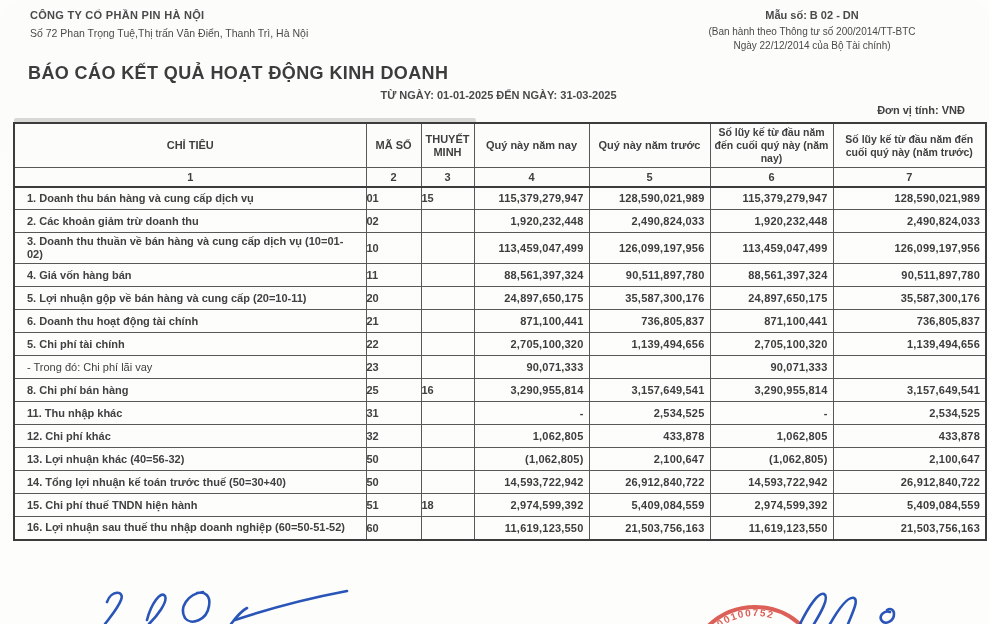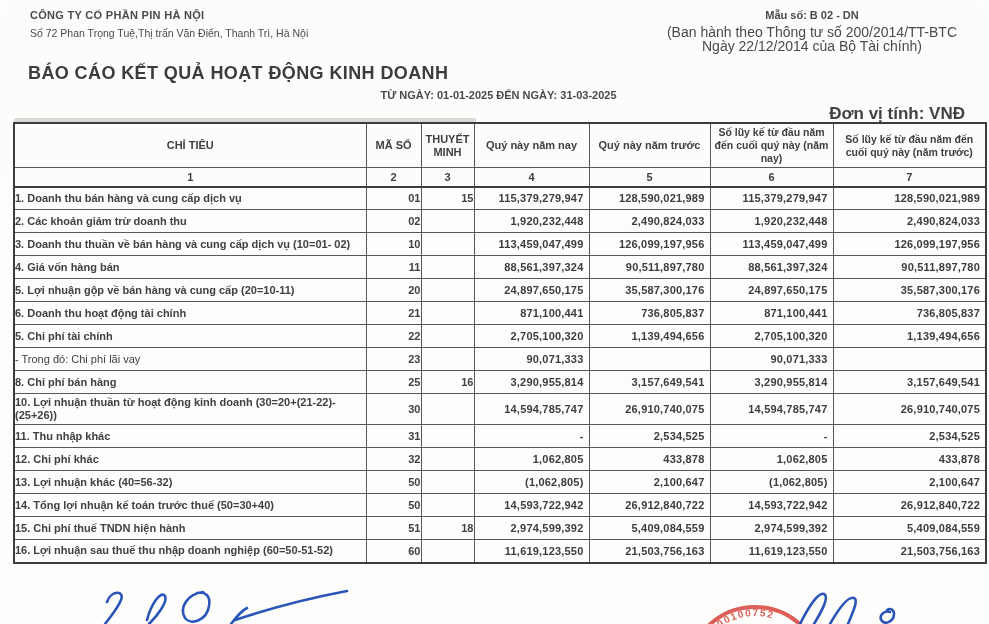--- a/index.html
+++ b/index.html
@@ -18,35 +18,35 @@
   }
   .company-address {
     position: absolute; left: 30px; top: 27px;
     font-size: 10.5px; font-weight: 400; color: #4a4a4a;
   }
   .form-block {
     position: absolute; left: 664px; top: 9px; width: 296px;
     text-align: center; color: #4a4a4a;
   }
   .form-no { font-size: 11px; font-weight: 700; margin-bottom: 4px; }
-  .form-line { font-size: 14px; font-weight: 400; line-height: 14px; }
+  .form-line { font-size: 10px; font-weight: 400; line-height: 14px; }
 
   .report-title {
     position: absolute; left: 0; top: 63px; width: 100%;
     text-align: left; font-size: 18px; font-weight: 700; color: #3c3c3c;
     letter-spacing: 0.4px;
     margin-left: 28px;
   }
   .report-subtitle {
     position: absolute; left: 4px; top: 89px; width: 100%;
     text-align: center; font-size: 11px; font-weight: 700; color: #4a4a4a;
   }
   .unit-label {
     position: absolute; right: 24px; top: 104px;
-    font-size: 17px; font-weight: 700; color: #424242;
+    font-size: 11px; font-weight: 700; color: #424242;
   }
   .scan-streak {
     position: absolute; left: 14px; top: 118px; width: 462px; height: 5px;
     background: #b9b9b6; opacity: 0.55; border-radius: 2px;
   }
 
   .report-table {
     position: absolute; left: 13px; top: 122px; width: 972px;
     border-collapse: collapse; table-layout: fixed;
     font-family: "Liberation Sans", "DejaVu Sans", sans-serif;
@@ -54,23 +54,23 @@
   .report-table th, .report-table td { border: 1px solid #585858; }
   .report-table { border: 2px solid #3c3c3c; }
   .report-table thead th {
     font-weight: 700; color: #3f3f3f; text-align: center; vertical-align: middle;
     background: #fcfcfb;
   }
   .hdr-row th { height: 44px; font-size: 11px; line-height: 13px; padding: 2px; }
   .hdr-row th.small-hdr { font-size: 10.5px; }
   .num-row th { height: 19px; font-size: 11px; border-bottom: 2px solid #3c3c3c; }
   .report-table tbody td { height: 23px; font-size: 11px; vertical-align: middle; }
-  td.c-label { text-align: left; padding: 2px 0; font-weight: 700; font-size: 11.5px; color: #414141; line-height: 13px;}
+  td.c-label { text-align: left; padding: 2px 12px; font-weight: 700; font-size: 11.5px; color: #414141; line-height: 13px;}
   tr.sub-row td.c-label { font-weight: 400; font-size: 11px; }
-  td.c-code, td.c-note { text-align: right; font-weight: 600; color: #414141; }
+  td.c-code, td.c-note { text-align: left; font-weight: 600; color: #414141; }
   td.c-num { text-align: right; padding-right: 5px; font-weight: 600; color: #3d3d3d; letter-spacing: 0.2px; }
 
   .sig-left { position: absolute; left: 85px; top: 586px; }
   .stamp { position: absolute; left: 655px; top: 594px; }
   .sig-right { position: absolute; left: 770px; top: 590px; }
 </style>
 </head>
 <body>
 
 <div class="page">
@@ -195,29 +195,20 @@
         <tr>
           <td class="c-label">8. Chi phí bán hàng</td>
           <td class="c-code">25</td>
           <td class="c-note">16</td>
           <td class="c-num">3,290,955,814</td>
           <td class="c-num">3,157,649,541</td>
           <td class="c-num">3,290,955,814</td>
           <td class="c-num">3,157,649,541</td>
         </tr>
         <tr>
-          <td class="c-label">10. Lợi nhuận thuần từ hoạt động kinh doanh (30=20+(21-22)-(25+26))</td>
-          <td class="c-code">30</td>
-          <td class="c-note"></td>
-          <td class="c-num">14,594,785,747</td>
-          <td class="c-num">26,910,740,075</td>
-          <td class="c-num">14,594,785,747</td>
-          <td class="c-num">26,910,740,075</td>
-        </tr>
-        <tr>
           <td class="c-label">11. Thu nhập khác</td>
           <td class="c-code">31</td>
           <td class="c-note"></td>
           <td class="c-num">-</td>
           <td class="c-num">2,534,525</td>
           <td class="c-num">-</td>
           <td class="c-num">2,534,525</td>
         </tr>
         <tr>
           <td class="c-label">12. Chi phí khác</td>

